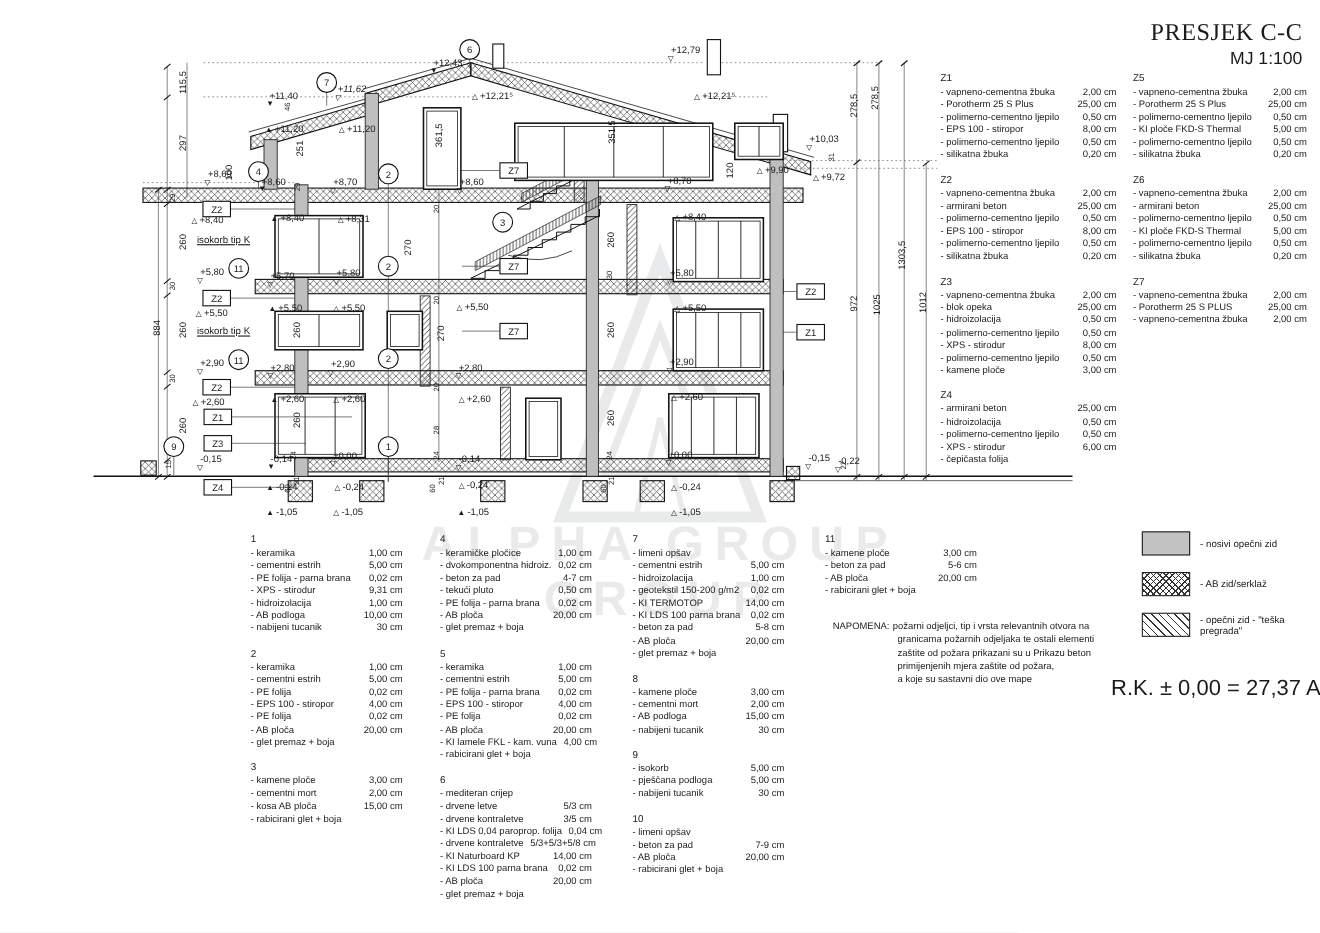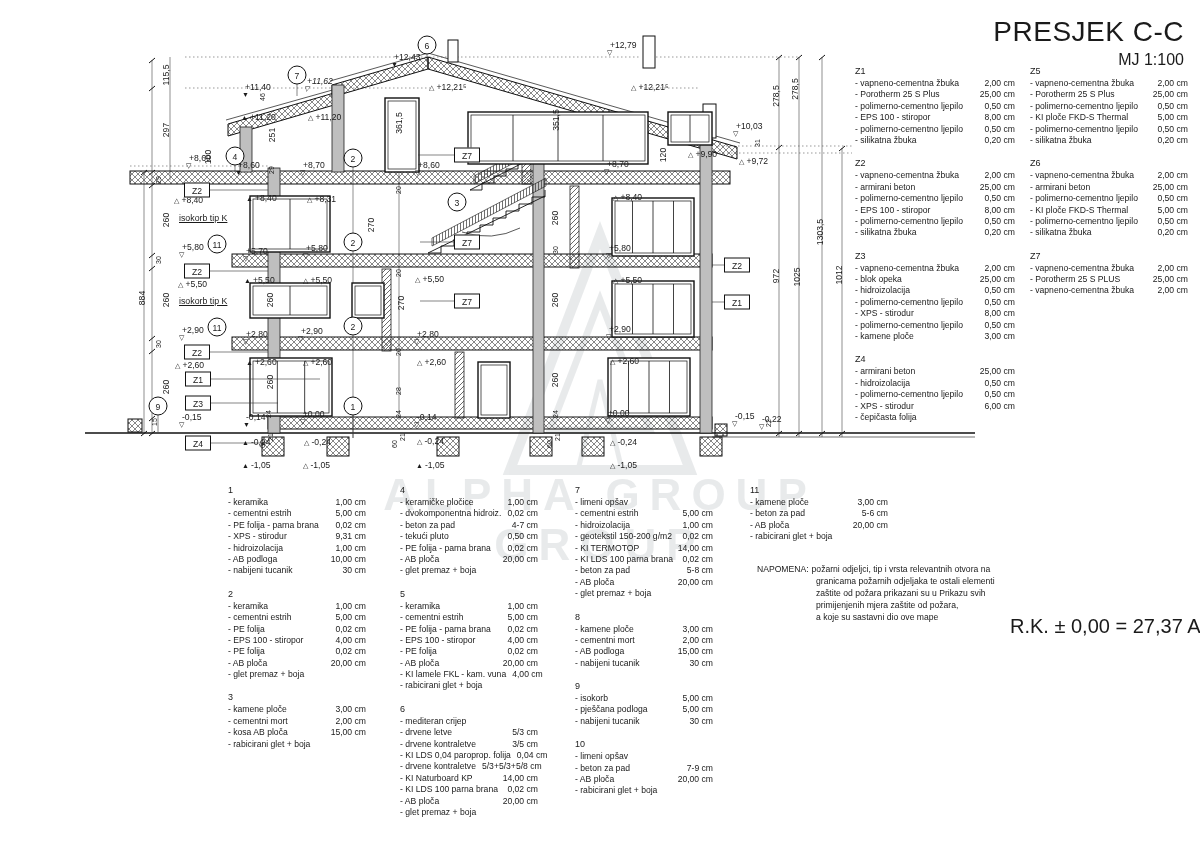--- a/index.html
+++ b/index.html
@@ -1,20 +1,20 @@
 <!DOCTYPE html>
 <html><head>
 <meta charset="utf-8">
 <style>
   html,body{margin:0;padding:0;background:#e8e8e8;}
   .page{position:relative;width:1200px;height:848px;background:#ffffff;overflow:hidden;
         font-family:"Liberation Sans", sans-serif;color:#1a1a1a;}
   
   .titleblock{position:absolute;top:16px;right:16px;text-align:right;}
-  .title-main{font-size:28px;letter-spacing:.5px;}
+  .title-main{font-size:22px;letter-spacing:.5px;font-family:Liberation Serif, serif;}
   .title-scale{font-size:16px;margin-top:3px;}
   
   .speccol{position:absolute;font-size:8.6px;line-height:11.4px;}
   .spec-group{margin-bottom:12px;}
   .spec-id{height:12px;font-size:9px;}
   .spec-row{display:flex;justify-content:space-between;height:11.4px;white-space:nowrap;}
   .sn{padding-right:6px;}
   .sv{text-align:right;}
   
   .napomena{position:absolute;left:757px;top:563px;width:252px;font-size:8.6px;line-height:12px;}
@@ -881,25 +881,39 @@
 
   <div class="napomena" id="napomena">
       <div class="nap-line">
         <span class="nap-label">NAPOMENA:</span>
         <span>požarni odjeljci, tip i vrsta relevantnih otvora na</span>
       </div>
       <div class="nap-line">
         <span class="nap-cont">granicama požarnih odjeljaka te ostali elementi</span>
       </div>
       <div class="nap-line">
-        <span class="nap-cont">zaštite od požara prikazani su u Prikazu svih</span>
+        <span class="nap-cont">zaštite od požara prikazani su u Prikazu beton</span>
       </div>
       <div class="nap-line">
         <span class="nap-cont">primijenjenih mjera zaštite od požara,</span>
       </div>
       <div class="nap-line">
         <span class="nap-cont">a koje su sastavni dio ove mape</span>
       </div>
     </div>
 
+  <div class="legend" id="legend">
+      <div class="leg-row">
+        <span class="swatch sw-solid"></span>
+        <span>- nosivi opečni zid</span>
+      </div>
+      <div class="leg-row">
+        <span class="swatch sw-cross"></span>
+        <span>- AB zid/serklaž</span>
+      </div>
+      <div class="leg-row">
+        <span class="swatch sw-diag"></span>
+        <span>- opečni zid - "teška pregrada"</span>
+      </div>
+    </div>
 
   <div class="rk">R.K. ± 0,00 = 27,37 A.K.</div>
 </div>
 
 </body></html>

